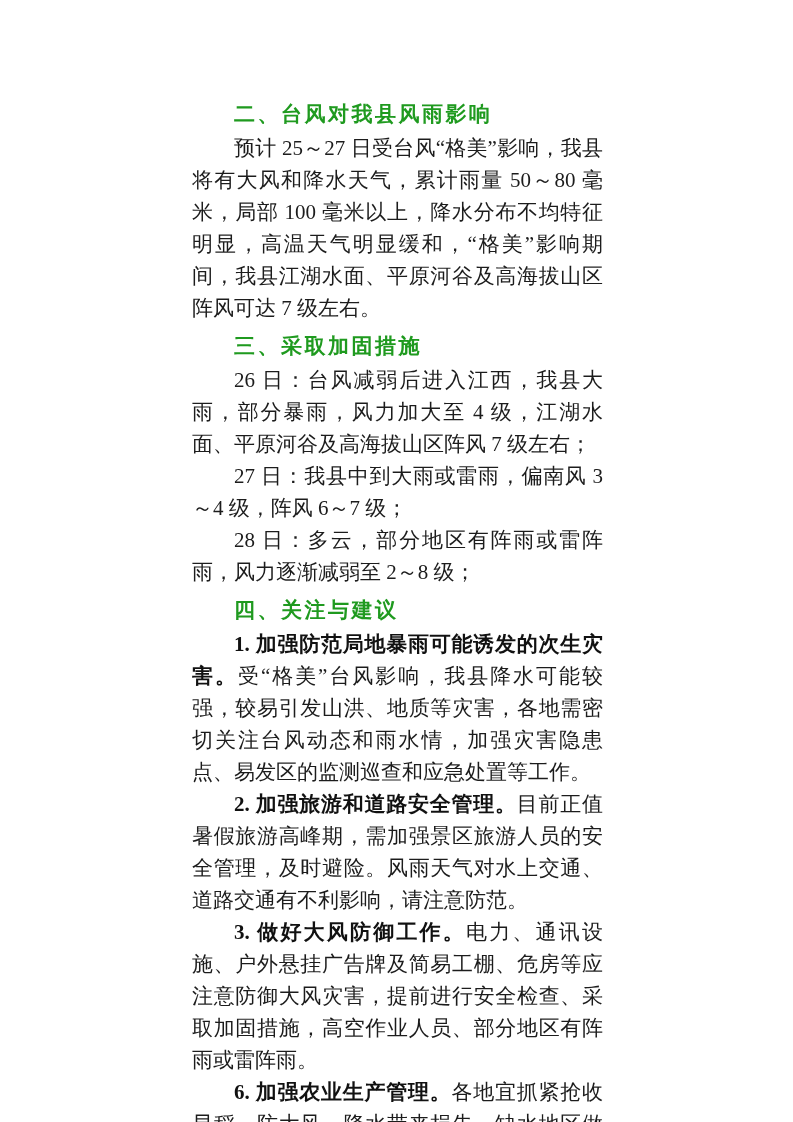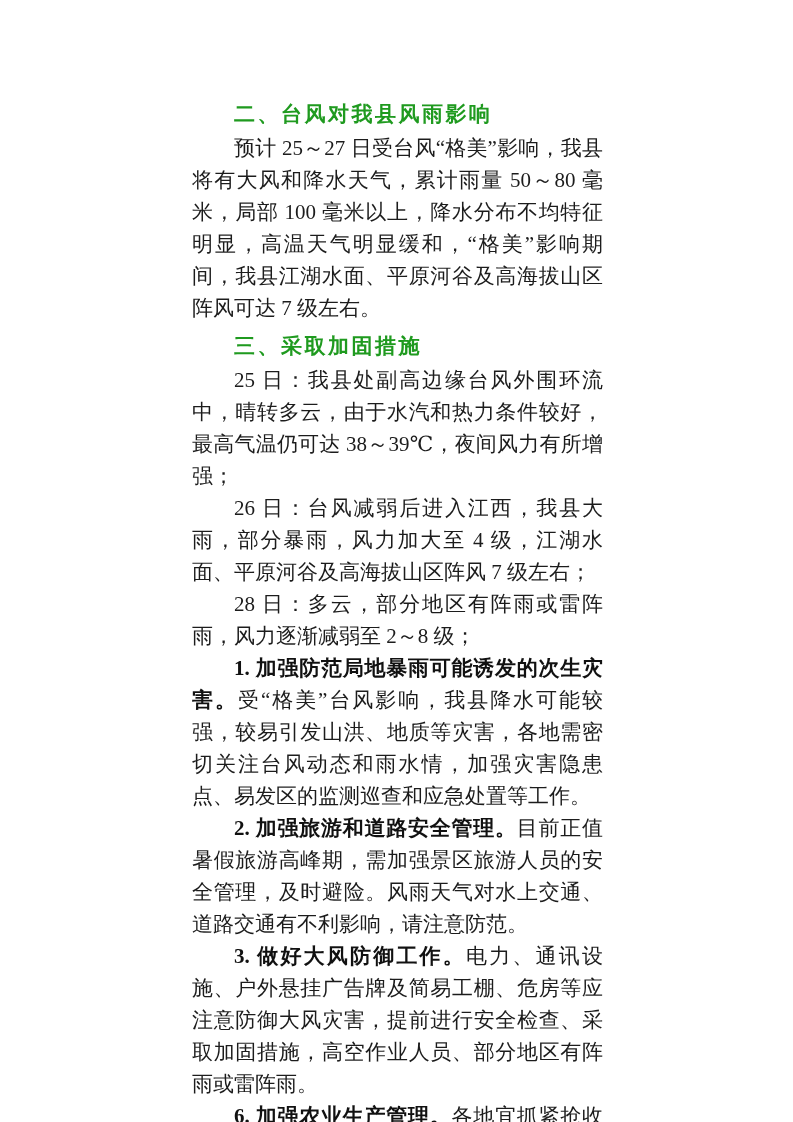--- a/index.html
+++ b/index.html
@@ -46,28 +46,29 @@
 <body>
 
 <div class="page">
 
   <h2 class="hd">二、台风对我县风雨影响</h2>
 
   <p class="para">预计 25～27 日受台风“格美”影响，我县将有大风和降水天气，累计雨量 50～80 毫米，局部 100 毫米以上，降水分布不均特征明显，高温天气明显缓和，“格美”影响期间，我县江湖水面、平原河谷及高海拔山区阵风可达 7 级左右。</p>
 
   <h2 class="hd">三、采取加固措施</h2>
 
-  <p class="para">25 日：我县处副高边缘台风外围环流中，晴转多云，由于水汽和热力条件较好，最高气温仍可达 38～39℃，夜间风力有所增强；</p>
 
   <p class="para">26 日：台风减弱后进入江西，我县大雨，部分暴雨，风力加大至 4 级，江湖水面、平原河谷及高海拔山区阵风 7 级左右；</p>
 
+  <p class="para">27 日：我县中到大雨或雷雨，偏南风 3～4 级，阵风 6～7 级；</p>
 
   <p class="para">28 日：多云，部分地区有阵雨或雷阵雨，风力逐渐减弱至 2～8 级；</p>
 
 
+  <h2 class="hd">四、关注与建议</h2>
 
   <p class="para">
     <span class="lead">1. 加强防范局地暴雨可能诱发的次生灾害。</span><span>受“格美”台风影响，我县降水可能较强，较易引发山洪、地质等灾害，各地需密切关注台风动态和雨水情，加强灾害隐患点、易发区的监测巡查和应急处置等工作。</span>
   </p>
 
   <p class="para">
     <span class="lead">2. 加强旅游和道路安全管理。</span><span>目前正值暑假旅游高峰期，需加强景区旅游人员的安全管理，及时避险。风雨天气对水上交通、道路交通有不利影响，请注意防范。</span>
   </p>
 
   <p class="para">

